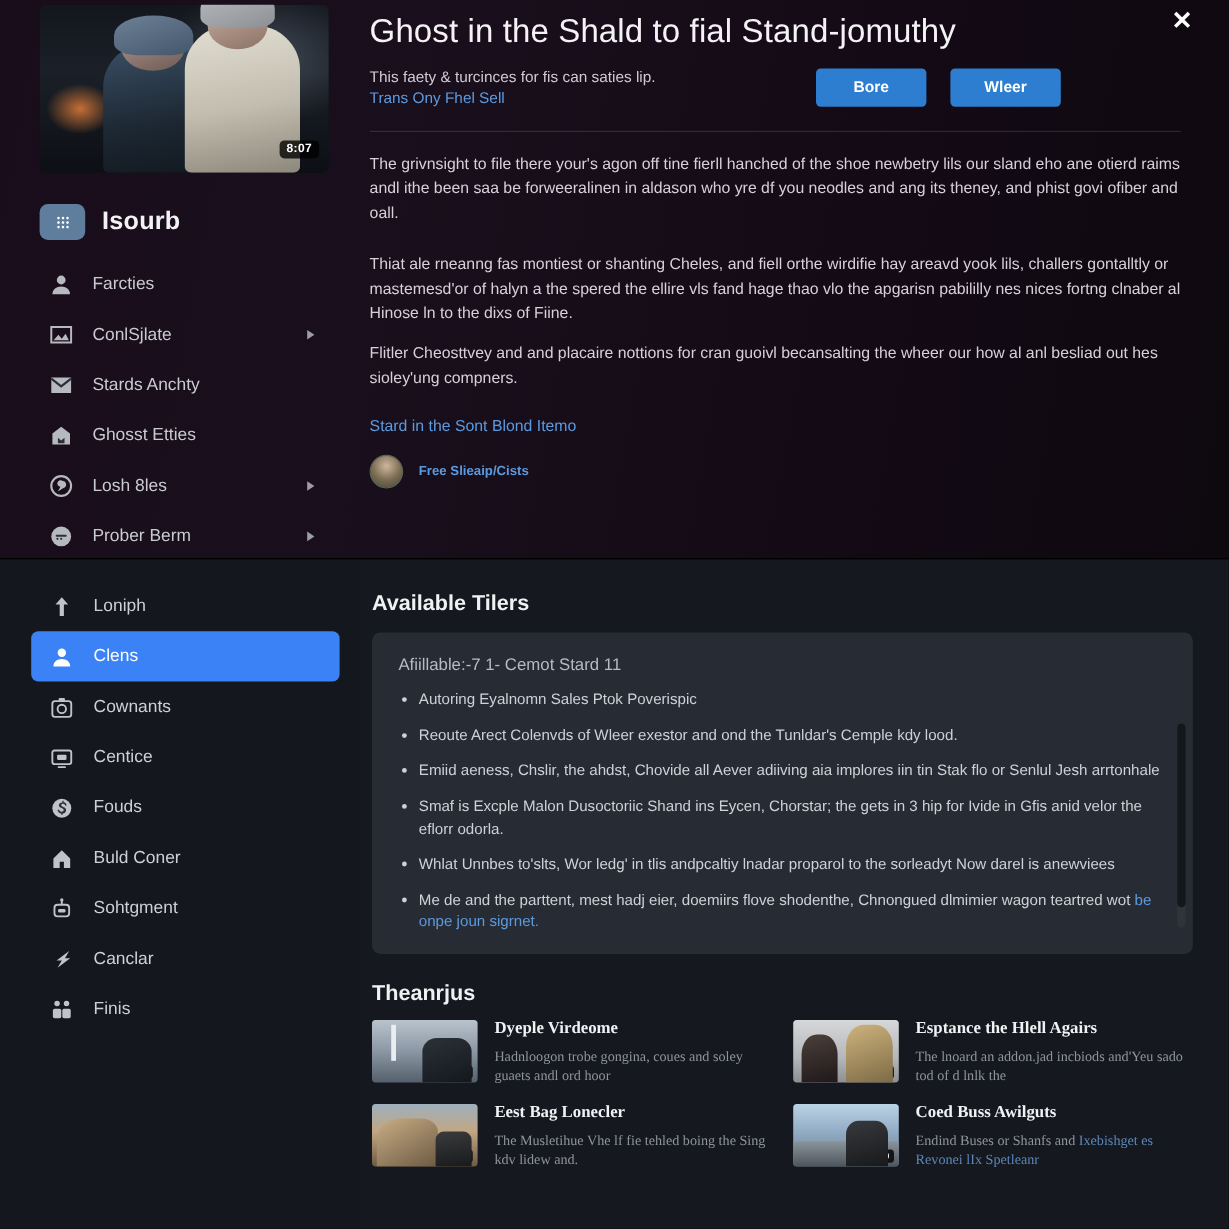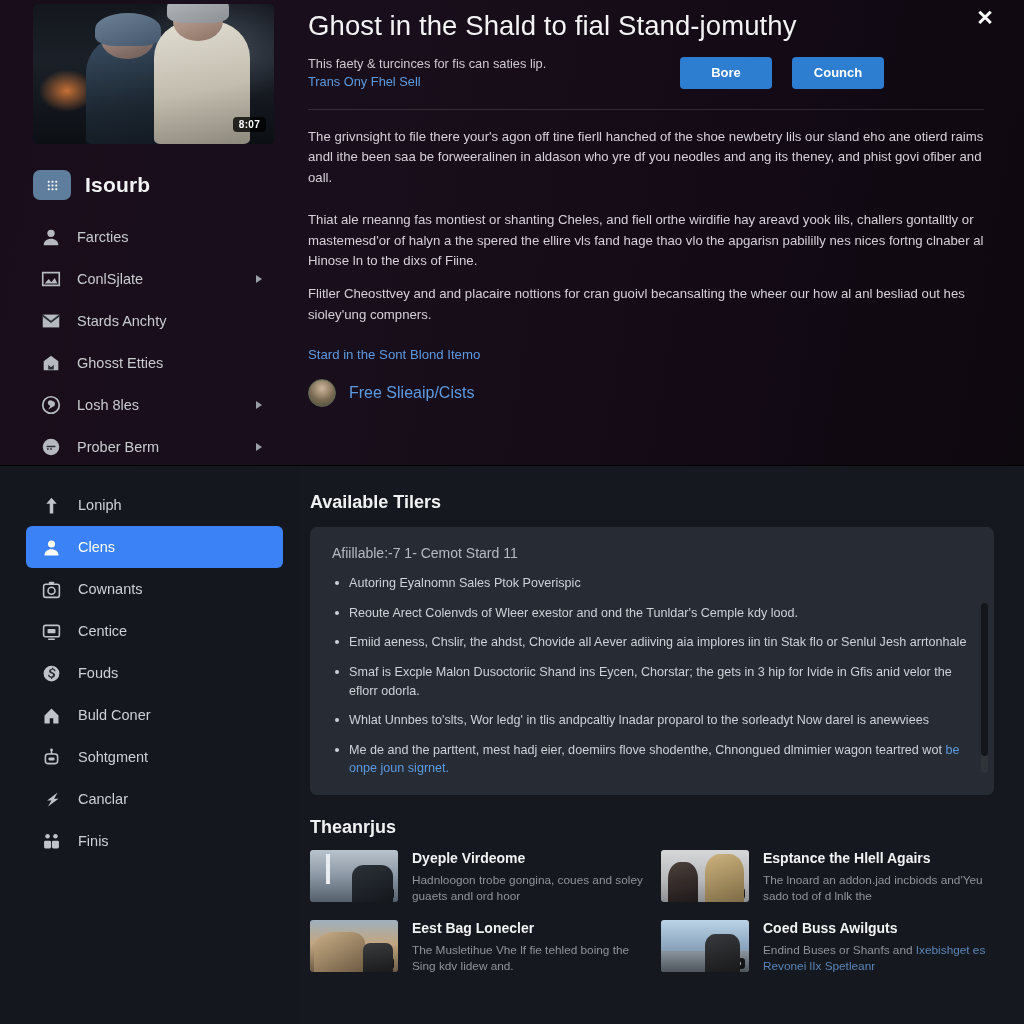--- a/index.html
+++ b/index.html
@@ -150,21 +150,21 @@
   }
   .sub-head-link {
     color: #5c9ae0; font-size: 13.2px; margin-top: 22px; display: block; cursor: pointer;
   }
   .author-row { display: flex; align-items: center; gap: 13px; margin-top: 17px; }
   .avatar {
     width: 28px; height: 28px; border-radius: 50%;
     background: radial-gradient(circle at 50% 32%, #cdb79c 0%, #7a6a52 55%, #3e4a38 100%);
     border: 1px solid #5b6454; flex: 0 0 28px;
   }
-  .author-link { color: #5c9ae0; font-size: 16px; cursor: pointer; }
+  .author-link { color: #5c9ae0; font-size: 11px; cursor: pointer; font-weight: bold; }
 
   
   .bottom-region { display: flex; flex: 1; background: #15181e; }
   .sidebar-bottom {
     width: 300px; flex: 0 0 300px;
     background: #14171d; padding-top: 18px;
   }
   .nav2-item {
     display: flex; align-items: center; gap: 16px;
     height: 42px; margin: 0 17px 0 26px; padding-left: 15px;
@@ -193,21 +193,21 @@
     width: 4px; height: 4px; border-radius: 50%; background: #cdd1d8;
   }
   .tilers-box li .il { color: #5c9ae0; }
   .sb-track {
     position: absolute; right: 6px; top: 76px; bottom: 22px; width: 7px;
     border-radius: 4px; background: rgba(255,255,255,.04);
   }
   .sb-thumb { position: absolute; left: 0; top: 0; width: 7px; height: 90%; border-radius: 4px; background: #13161b; }
 
   .cards-title { color: #f0f1f3; font-size: 18px; font-weight: 700; margin: 22px 0 12px 0; }
-  .cards-grid { display: grid; grid-template-columns: 1fr 1fr; column-gap: 18px; row-gap: 16px; }
+  .cards-grid { display: grid; grid-template-columns: 1fr 1fr; column-gap: 18px; row-gap: 16px; font-family: Liberation Serif, serif; }
   .card { display: flex; gap: 14px; cursor: pointer; }
   .thumb {
     position: relative; width: 88px; height: 52px; flex: 0 0 88px;
     border-radius: 3px; overflow: hidden; background: #20242b;
   }
   .thumb .dur {
     position: absolute; right: 4px; bottom: 3px;
     background: rgba(0,0,0,.82); color: #fff; font-size: 8px; font-weight: 700;
     padding: 1px 4px; border-radius: 3px;
   }
@@ -338,21 +338,21 @@
 
       <div class="doc-title">Ghost in the Shald to fial Stand-jomuthy</div>
 
       <div class="sub-row">
         <div class="sub-text">
           <div class="sub-line">This faety &amp; turcinces for fis can saties lip.</div>
           <a class="sub-link">Trans Ony Fhel Sell</a>
         </div>
         <div class="btn-row">
           <button class="btn">Bore</button>
-          <button class="btn">Counch</button>
+          <button class="btn">Wleer</button>
         </div>
       </div>
 
       <div class="hdr-divider"></div>
 
       <div class="body-copy">
         <p class="spacer-big">The grivnsight to file there your's agon off tine fierll hanched of the shoe newbetry lils our sland eho ane otierd raims andl ithe been saa be forweeralinen in aldason who yre df you neodles and ang its theney, and phist govi ofiber and oall.</p>
         <p>Thiat ale rneanng fas montiest or shanting Cheles, and fiell orthe wirdifie hay areavd yook lils, challers gontalltly or mastemesd'or of halyn a the spered the ellire vls fand hage thao vlo the apgarisn pabililly nes nices fortng clnaber al Hinose ln to the dixs of Fiine.</p>
         <p>Flitler Cheosttvey and and placaire nottions for cran guoivl becansalting the wheer our how al anl besliad out hes sioley'ung compners.</p>
         <a class="sub-head-link">Stard in the Sont Blond Itemo</a>

